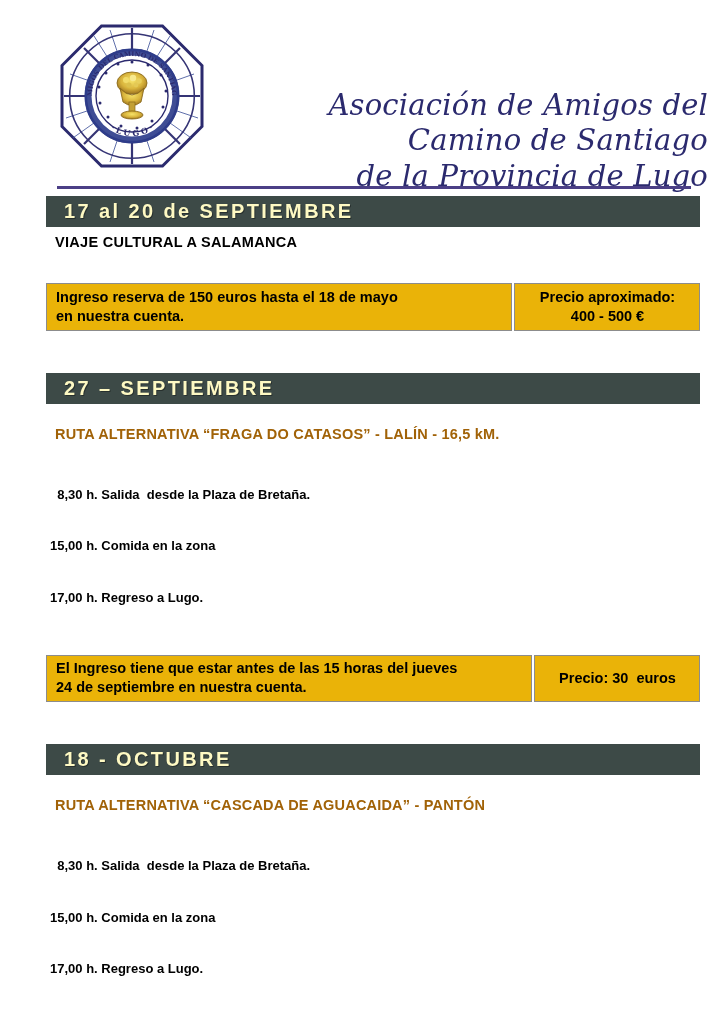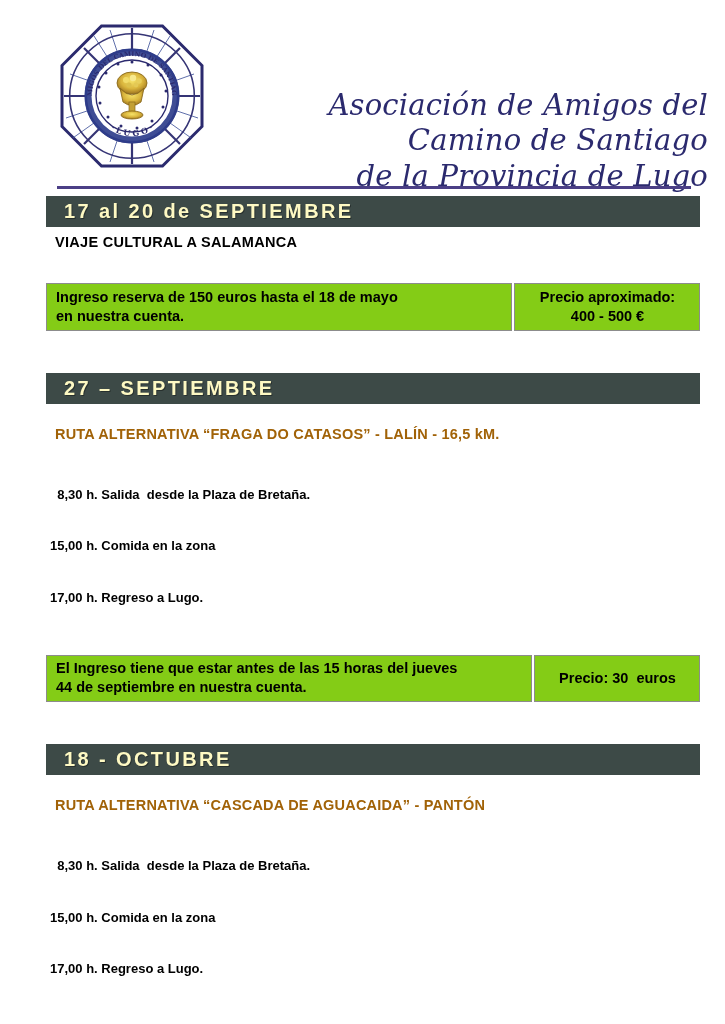--- a/index.html
+++ b/index.html
@@ -113,21 +113,21 @@
   .box-row {
     display: flex;
     margin-left: 46px;
     width: 654px;
     box-sizing: border-box;
   }
   .box-cell {
     border: 1px solid #8c8c8c;
     box-sizing: border-box;
     padding: 6px 8px 7px 9px;
-    background: #84cc16;
+    background: #eab308;
     display: flex;
     flex-direction: column;
     justify-content: center;
   }
   .box-cell.left {
     flex: 0 0 auto;
     margin-right: 2px;
   }
   .box-cell.right {
     flex: 1 1 auto;
@@ -278,21 +278,21 @@
 
     <div class="schedule">
       <div>  8,30 h. Salida  desde la Plaza de Bretaña.</div>
       <div>15,00 h. Comida en la zona</div>
       <div>17,00 h. Regreso a Lugo.</div>
     </div>
 
     <div class="box-row row-sep">
       <div class="box-cell left">
         <div class="box-line">El Ingreso tiene que estar antes de las 15 horas del jueves</div>
-        <div class="box-line">44 de septiembre en nuestra cuenta.</div>
+        <div class="box-line">24 de septiembre en nuestra cuenta.</div>
       </div>
       <div class="box-cell right">
         <div class="box-line">Precio: 30  euros</div>
       </div>
     </div>
   </div>
 
   <div class="gap-lg"></div>
 
   <div class="section">

